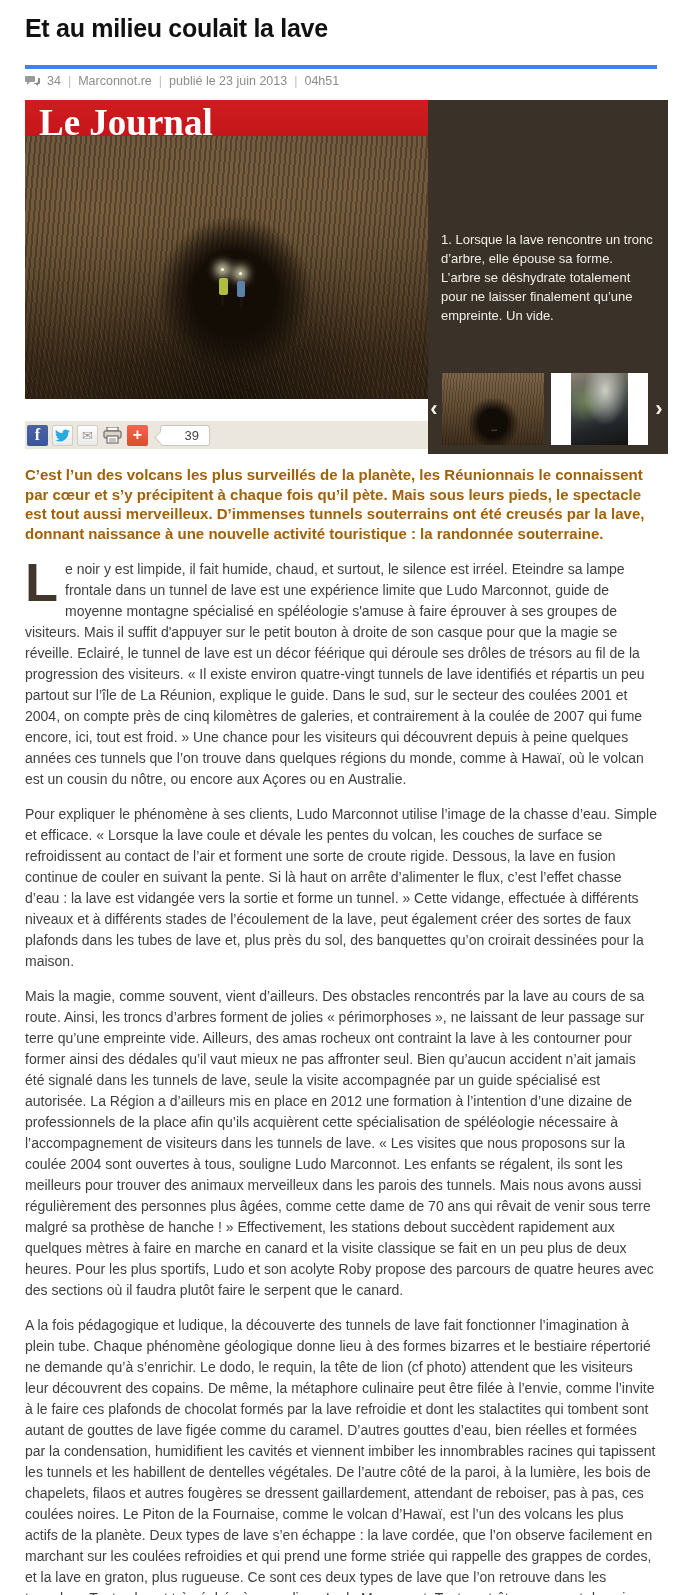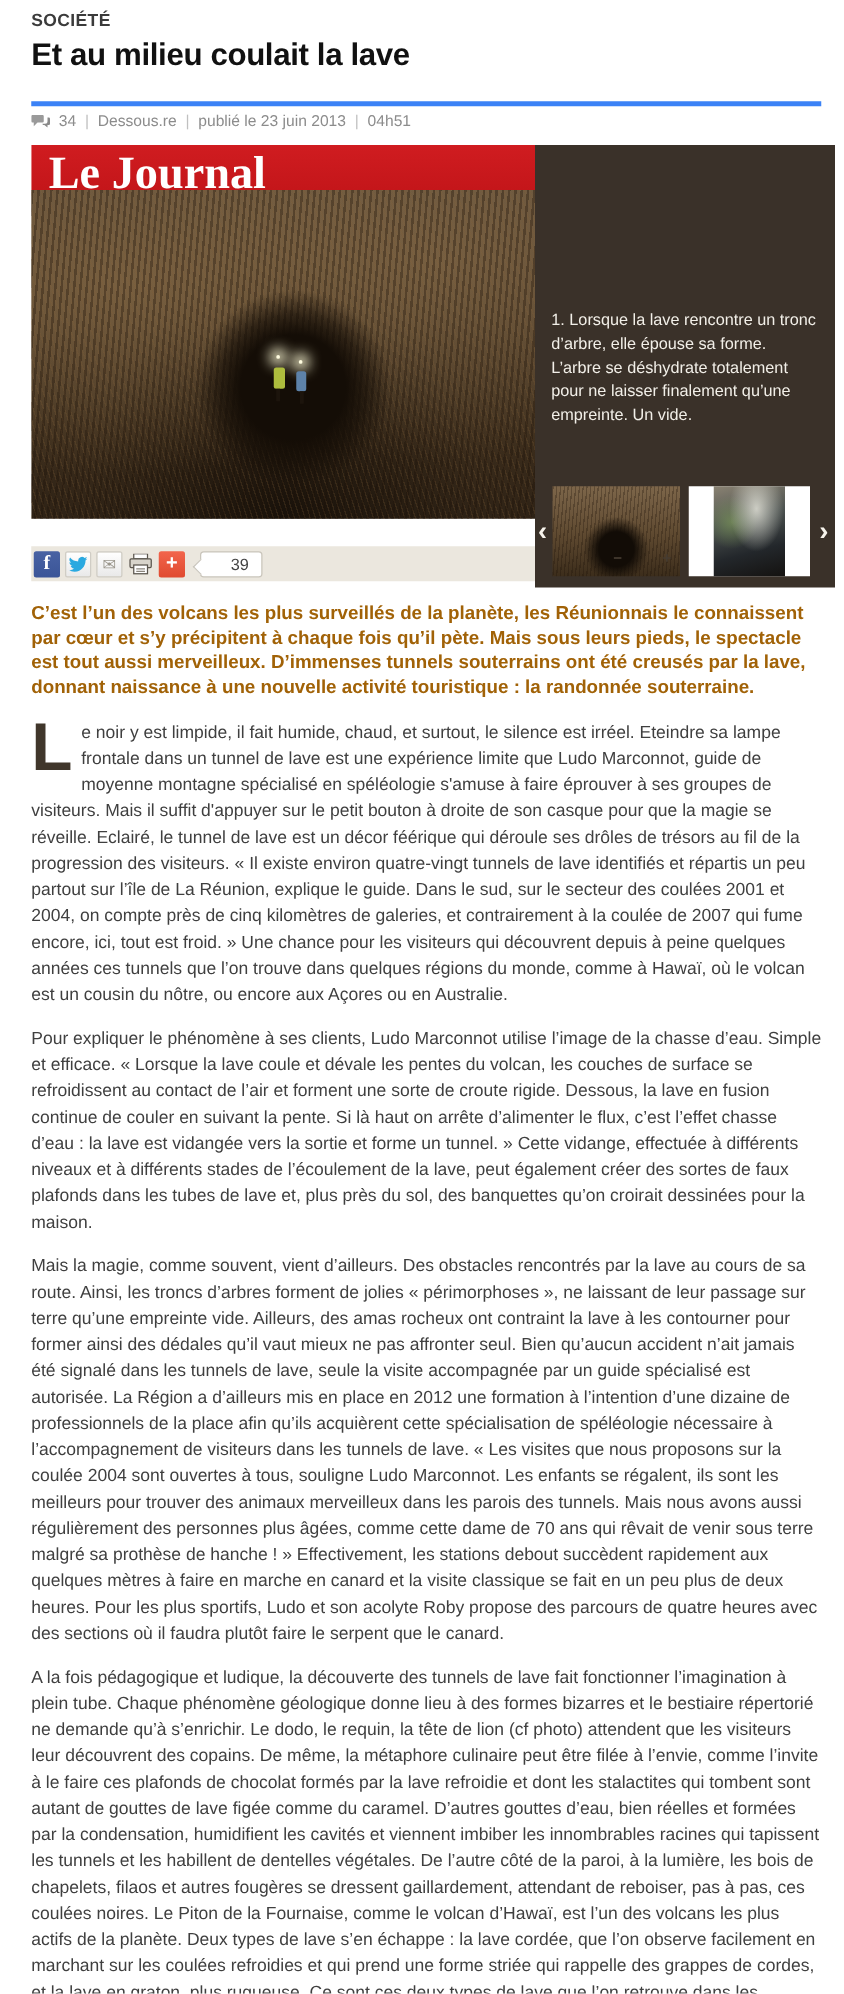--- a/index.html
+++ b/index.html
@@ -86,32 +86,31 @@
   .intro{font-size:15px;line-height:19.5px;font-weight:bold;color:#a16207;margin:0 0 16px 0;}
   .body-p{font-size:14px;line-height:21px;color:#3f3f3f;margin:0 0 14px 0;}
   .dropcap{float:left;font-size:54px;line-height:40px;font-weight:bold;color:#40362b;
            margin:3px 7px 0 0;}
 </style>
 </head>
 <body>
 
 <div class="page">
   <div class="inner">
-    <div class="section-label">SOCIÉTÉ</div>
     <h1 class="title">Et au milieu coulait la lave</h1>
     <div class="byline">
       <span>
         <svg width="15" height="13" viewBox="0 0 15 13">
             <path fill="#9a9a9a" d="M1 1h8a1 1 0 0 1 1 1v4a1 1 0 0 1-1 1H5L2 10V7H1a1 1 0 0 1-1-1V2a1 1 0 0 1 1-1z"></path>
             <path fill="#8a8a8a" d="M11 3h3a1 1 0 0 1 1 1v4a1 1 0 0 1-1 1h-1v2l-2.5-2H9.5 a1 1 0 0 1-.5-1V8h2a2 2 0 0 0 2-2V3z"></path>
           </svg>
       </span>
       <span>34</span>
       <span class="sep">|</span>
-      <span>Dessous.re</span>
+      <span>Marconnot.re</span>
       <span class="sep">|</span>
       <span>publié le 23 juin 2013</span>
       <span class="sep">|</span>
       <span>04h51</span>
     </div>
   </div>
 
   <div class="media">
     <div class="photo">
       <div class="banner">

